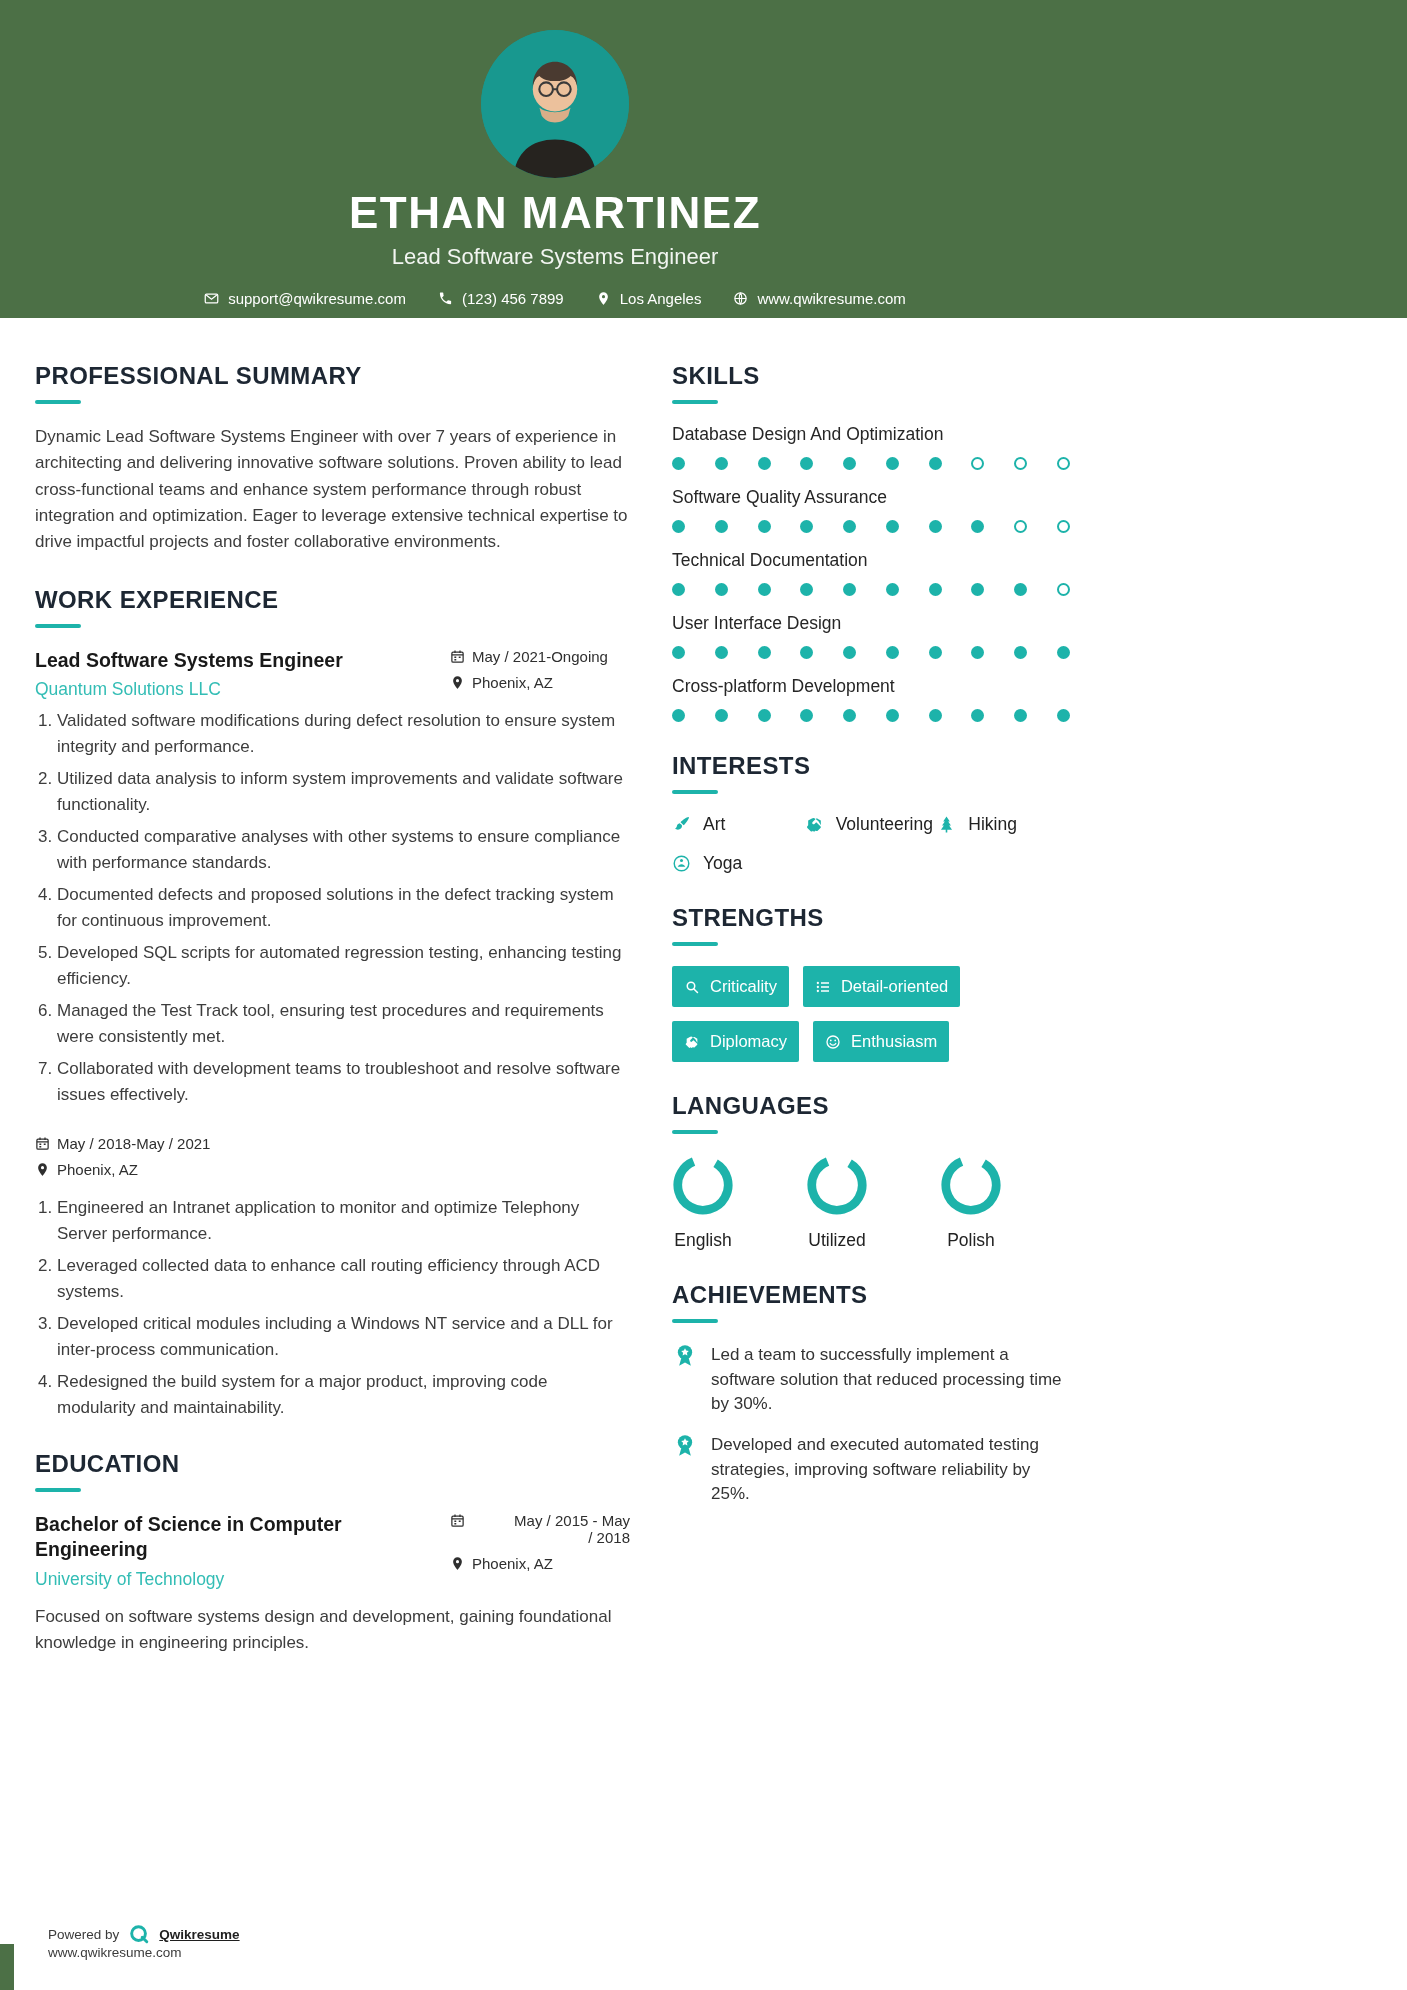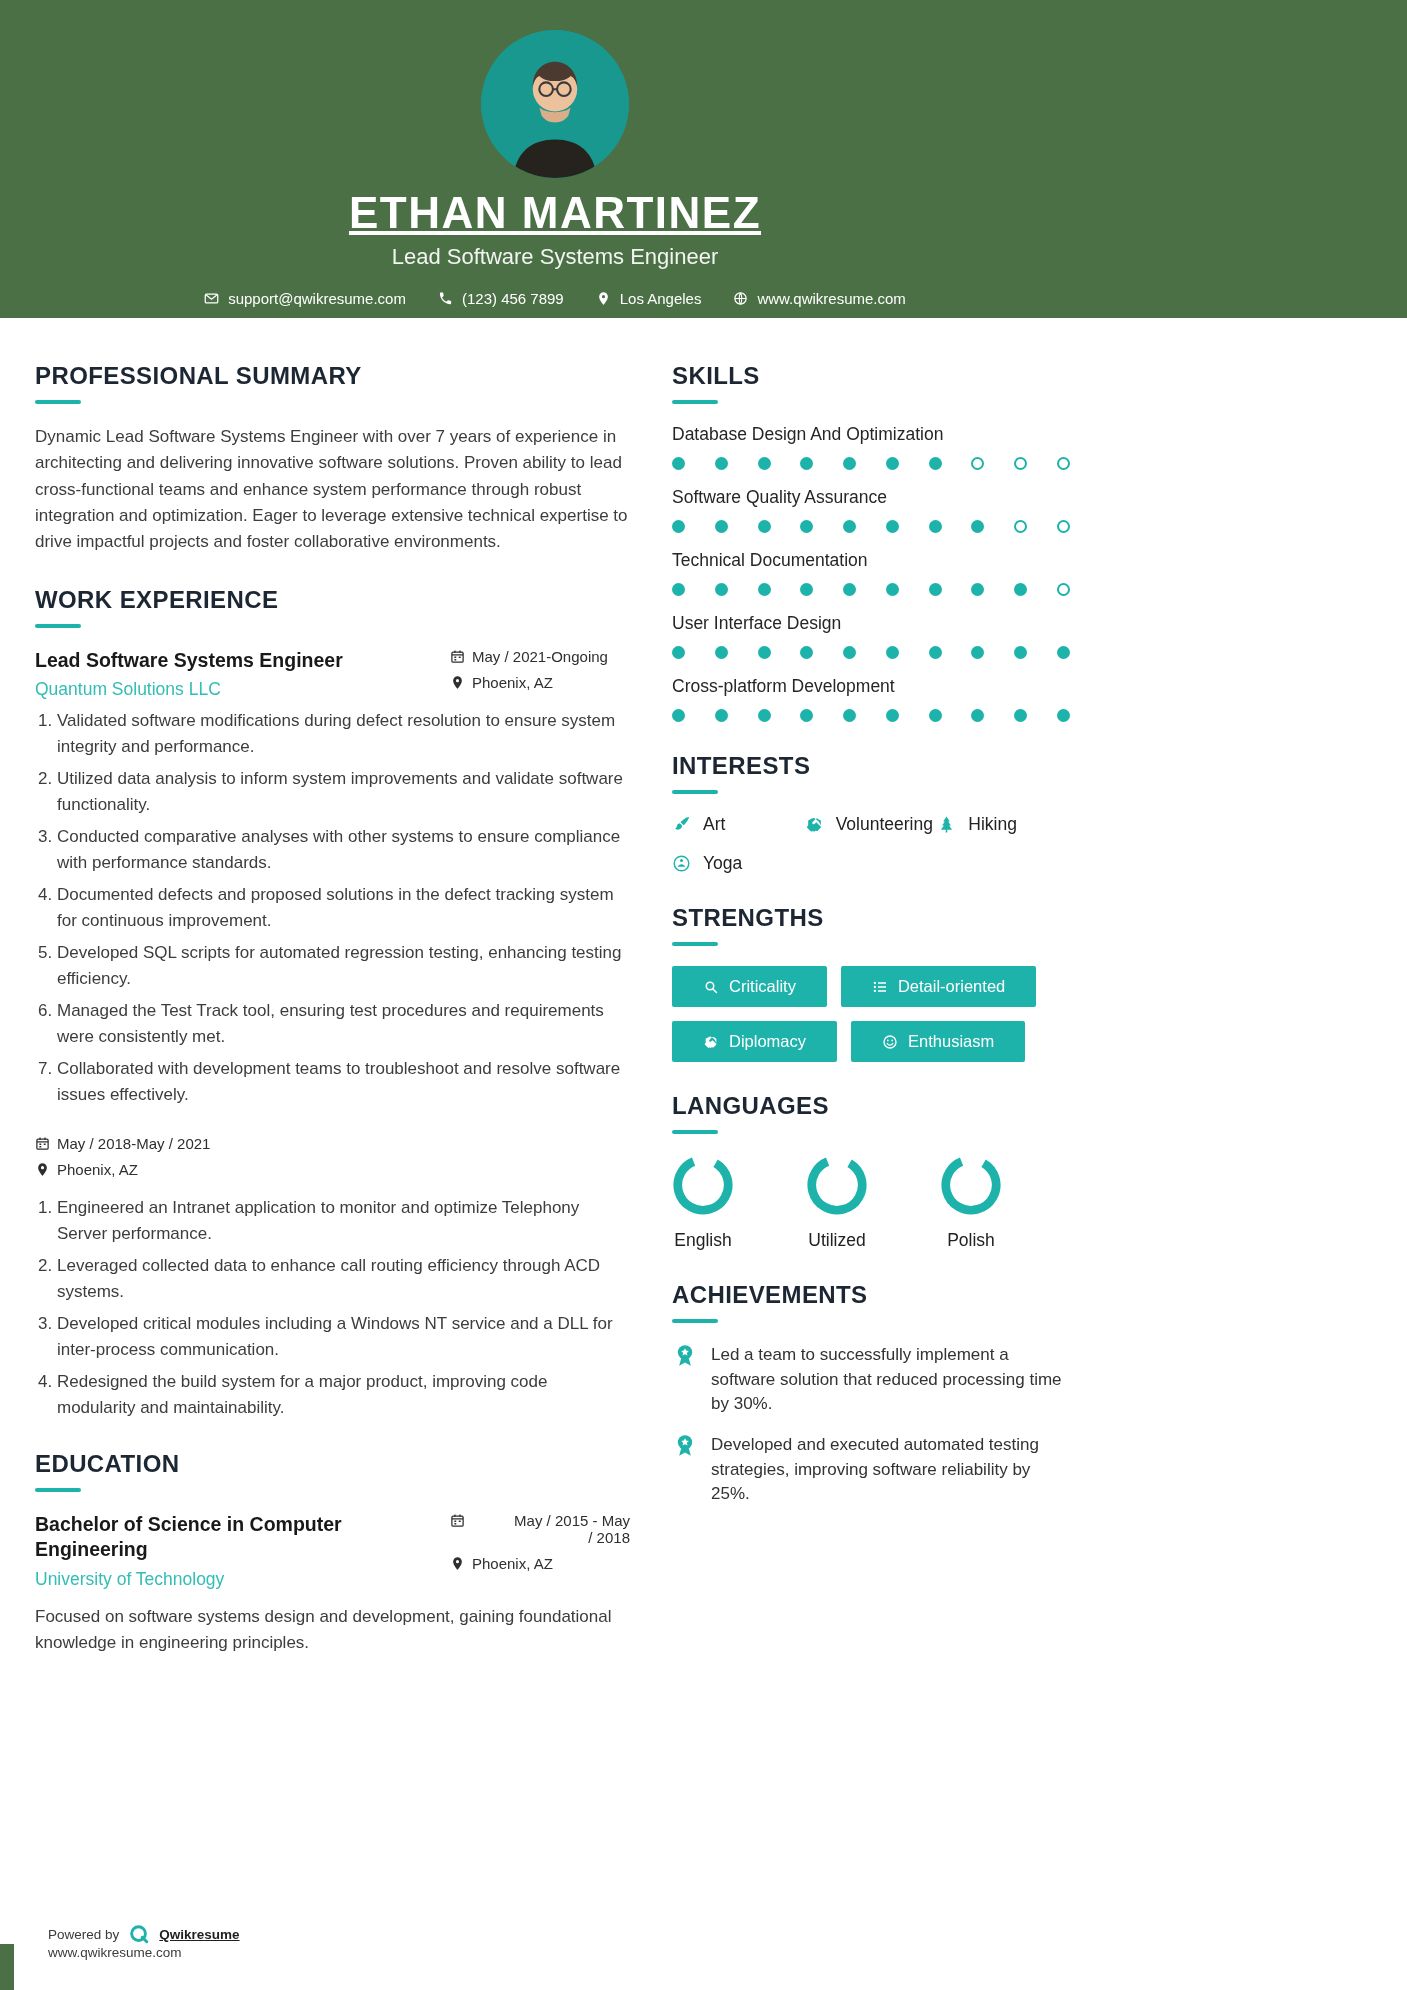--- a/index.html
+++ b/index.html
@@ -5,21 +5,21 @@
   *{box-sizing:border-box;margin:0;padding:0;}
   html,body{background:#fff;}
   body{font-family:"Liberation Sans",sans-serif;color:#333;}
   .page{position:relative;width:1407px;height:1990px;background:#fff;overflow:hidden;}
 
   
   .header{height:318px;background:#4C7046;}
   .header-inner{width:1110px;padding-top:30px;text-align:center;color:#fff;}
   .photo{width:148px;height:148px;margin:0 auto;border-radius:50%;overflow:hidden;background:#18988F;}
   .photo svg{display:block;width:100%;height:100%;}
-  .name{margin-top:10px;font-size:44px;font-weight:800;letter-spacing:1.5px;color:#fff;text-decoration:underline;}
+  .name{margin-top:10px;font-size:44px;font-weight:800;letter-spacing:1.5px;color:#fff;}
   .subtitle{margin-top:6px;font-size:22px;font-weight:400;color:#f2f5f1;}
   .contact{margin-top:20px;display:flex;justify-content:center;align-items:center;gap:32px;font-size:15px;color:#fff;}
   .c-item{display:inline-flex;align-items:center;gap:9px;cursor:default;}
   .c-icon{display:inline-flex;width:15px;height:15px;color:#fff;flex:0 0 auto;}
   .c-icon svg{width:100%;height:100%;}
 
   
   .columns{display:flex;padding:44px 0 0 35px;}
   .col-left{width:595px;margin-right:42px;}
   .col-right{width:398px;}
@@ -51,21 +51,21 @@
   .dot.empty{border:2.5px solid #1DB3AA;background:#fff;}
 
   
   .interests{display:grid;grid-template-columns:1fr 1fr 1fr;row-gap:18px;margin-top:4px;}
   .interest{display:flex;align-items:center;gap:12px;font-size:17.5px;color:#222;}
   .i-icon{display:inline-flex;width:19px;height:19px;color:#1DB3AA;flex:0 0 auto;}
   .i-icon svg{width:100%;height:100%;}
 
   
   .strengths{display:flex;flex-wrap:wrap;gap:14px;margin-top:6px;}
-  .strength{display:inline-flex;align-items:center;gap:10px;background:#1DB3AA;color:#fff;font-size:16.5px;padding:11px 31px;border-radius:2px;}
+  .strength{display:inline-flex;align-items:center;gap:10px;background:#1DB3AA;color:#fff;font-size:16.5px;padding:11px 12px;border-radius:2px;}
   .s-icon{display:inline-flex;width:16px;height:16px;color:#fff;flex:0 0 auto;}
   .s-icon svg{width:100%;height:100%;}
 
   
   .langs{display:flex;gap:72px;margin-top:12px;}
   .lang{display:flex;flex-direction:column;align-items:center;}
   .donut{width:62px;height:62px;}
   .lang-name{margin-top:14px;font-size:17.5px;color:#222;}
 
   

